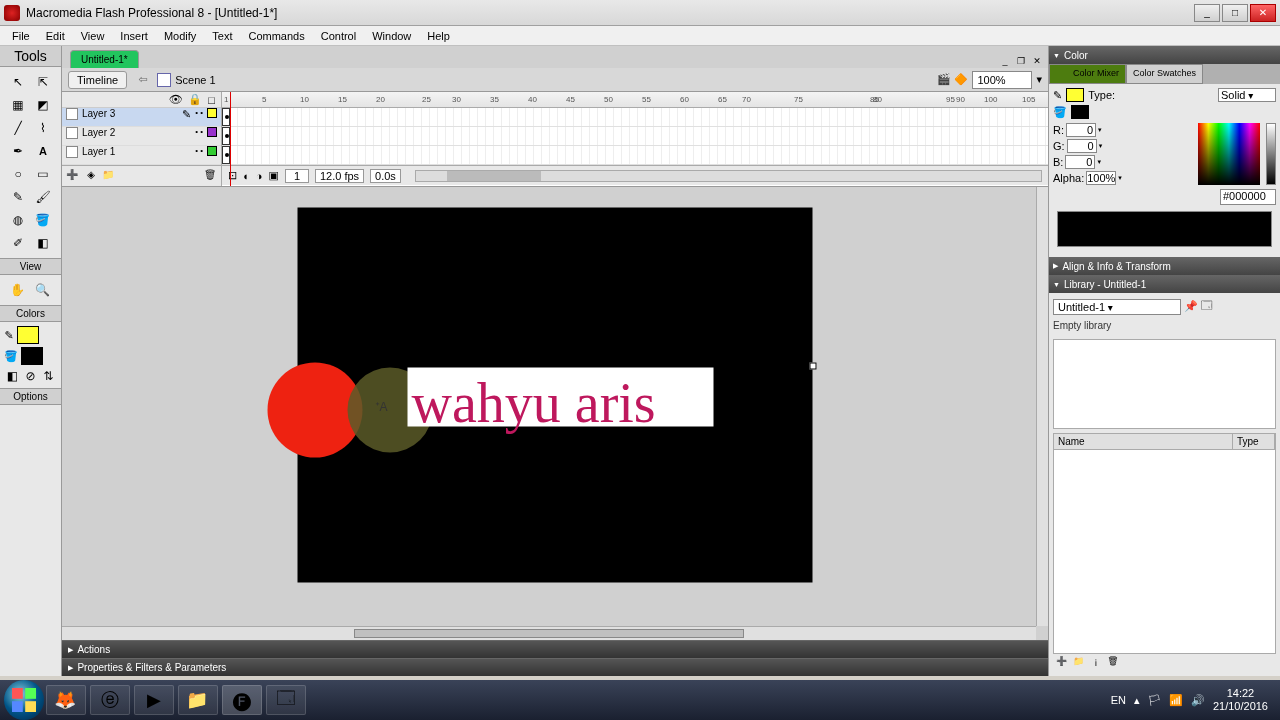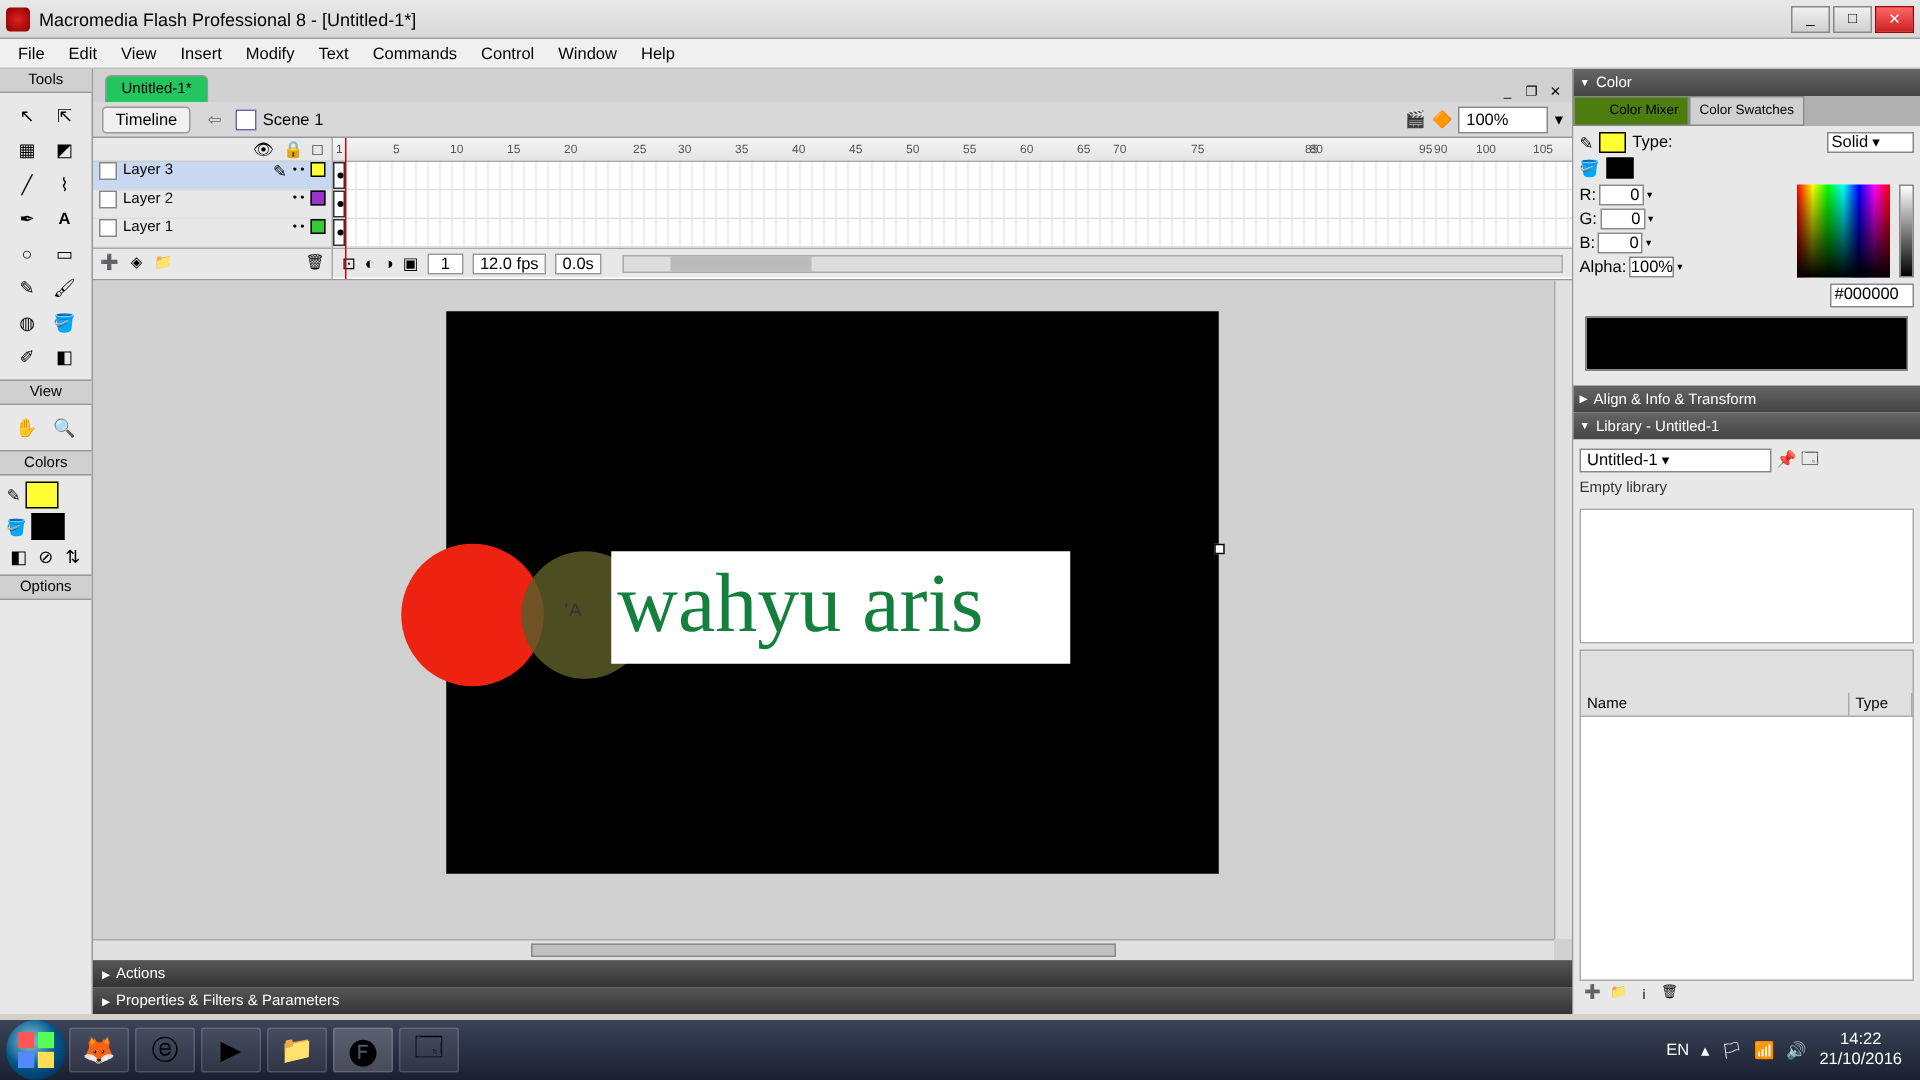--- a/index.html
+++ b/index.html
@@ -11,21 +11,21 @@
 .titlebar .win-btns { display: flex; gap: 2px; }
 .titlebar .win-btn { width: 26px; height: 18px; background: linear-gradient(#f0f0f0,#d0d0d0); border: 1px solid #888; display: flex; align-items: center; justify-content: center; font-size: 10px; }
 .titlebar .win-btn.close { background: linear-gradient(#f66,#c22); color: #fff; border-color: #a00; }
 
 .menubar { height: 20px; background: #f0f0f0; display: flex; align-items: center; padding: 0 4px; border-bottom: 1px solid #c0c0c0; }
 .menubar span { padding: 2px 8px; cursor: default; }
 
 .main { display: flex; height: 630px; }
 
 .tools-panel { width: 62px; background: #e8e8e8; border-right: 1px solid #999; display: flex; flex-direction: column; align-items: center; }
-.tools-header { font-size: 10px; padding: 2px; width: 100%; text-align: center; background: #d0d0d0; border-bottom: 1px solid #999; }
+.tools-header { font-size: 14px; padding: 2px; width: 100%; text-align: center; background: #d0d0d0; border-bottom: 1px solid #999; }
 .tools-grid { display: grid; grid-template-columns: 24px 24px; gap: 1px; padding: 4px; }
 .tool-btn { width: 24px; height: 22px; background: #e8e8e8; border: 1px solid transparent; display: flex; align-items: center; justify-content: center; font-size: 12px; }
 .view-header, .colors-header, .options-header { font-size: 10px; padding: 2px; width: 100%; text-align: center; background: #d0d0d0; border: 1px solid #999; border-left:0; border-right:0; }
 .color-swatch { width: 22px; height: 18px; border: 1px solid #000; display: inline-block; }
 
 .doc-area { flex: 1; background: #e0e0e0; display: flex; flex-direction: column; position: relative; }
 
 .doc-tabs { height: 22px; background: #d0d0d0; display: flex; align-items: flex-end; padding-left: 8px; }
 .doc-tab { padding: 3px 10px; background: #22c55e; border: 1px solid #999; border-bottom: none; border-radius: 4px 4px 0 0; font-size: 10px; }
 .doc-ctrl { margin-left: auto; display: flex; gap: 2px; margin-right: 4px; }
@@ -57,21 +57,21 @@
 .frame-row .kf { position:absolute; left:0; width:8px; height:100%; background:#fff; border:1px solid #333; }
 .frame-row .kf::after { content:''; position:absolute; left:2px; top:6px; width:4px; height:4px; background:#000; border-radius:50%; }
 .playhead { position:absolute; left:8px; top:0; width:1px; height:100%; background:#d00; }
 .timeline-status { height: 20px; border-top: 1px solid #aaa; display: flex; align-items: center; gap: 6px; padding: 0 6px; font-size:10px; background:#e8e8e8; }
 .timeline-status .numbox { background:#fff; border:1px solid #999; padding:0 4px; min-width:24px; text-align:center; }
 
 .stage-wrap { flex: 1; background: #d0d0d0; position: relative; overflow: hidden; }
 .stage { position: absolute; left: 50%; top: 46%; transform: translate(-50%,-50%); width: 515px; height: 375px; background: #000; }
 .red-circle { position:absolute; left:-30px; top:155px; width:95px; height:95px; background:#e21; border-radius:50%; }
 .olive-circle { position:absolute; left:50px; top:160px; width:85px; height:85px; background:#5a5a28; border-radius:50%; opacity:0.85; }
-.text-box { position:absolute; left:110px; top:160px; width:306px; height:75px; background:#fff; font-family: 'Times New Roman', serif; font-size:56px; line-height:70px; padding: 0 4px; color:#15803d; }
+.text-box { position:absolute; left:110px; top:160px; width:306px; height:59px; background:#fff; font-family: 'Times New Roman', serif; font-size:56px; line-height:70px; padding: 0 4px; color:#be185d; }
 .text-handle { position:absolute; right:-4px; top:155px; width:7px; height:7px; background:#fff; border:1px solid #000; }
 .text-cursor-indicator { position:absolute; left:78px; top:190px; font-size:12px; color:#333; }
 
 .hs-scroll { position:absolute; bottom:0; left:0; right:12px; height:14px; background:#e0e0e0; border-top:1px solid #aaa; display:flex; }
 .hs-scroll .thumb { width:40%; margin:2px auto; background:#c0c0c0; border:1px solid #888; }
 .vs-scroll { position:absolute; right:0; top:0; bottom:14px; width:12px; background:#e0e0e0; border-left:1px solid #aaa; }
 
 .bottom-panels { background: #333; }
 .panel-bar { height: 18px; background: linear-gradient(#555,#333); color: #fff; font-size: 10px; display:flex; align-items:center; padding:0 6px; gap:4px; border-top:1px solid #666; }
 .panel-bar::before { content:'▶'; font-size:7px; }
@@ -95,21 +95,21 @@
 .spectrum::after { content:''; position:absolute; inset:0; background:linear-gradient(to bottom, rgba(255,255,255,0), rgba(0,0,0,1)); }
 .lum-bar { width:10px; height:62px; background: linear-gradient(#fff,#000); border:1px solid #888; }
 .hex-box { width:56px; height:16px; background:#fff; border:1px solid #888; padding:0 2px; margin-left:auto; }
 .color-preview { height:36px; margin:6px 4px; background:#000; border:1px solid #888; }
 
 .lib-body { padding:4px; background:#e8e8e8; flex:1; display:flex; flex-direction:column; }
 .lib-select { background:#fff; border:1px solid #888; padding:1px 4px; font-size:10px; width:128px; }
 .lib-empty { font-size:10px; padding:4px 0; color:#333; }
 .lib-preview { flex:0 0 90px; background:#fff; border:1px solid #aaa; margin:4px 0; }
 .lib-headers { display:flex; border:1px solid #aaa; background:#e0e0e0; }
-.lib-headers span { padding:2px 4px; font-size:10px; border-right:1px solid #aaa;margin-top:28px; }
+.lib-headers span { padding:2px 4px; font-size:10px; border-right:1px solid #aaa; }
 .lib-list { flex:1; background:#fff; border:1px solid #aaa; border-top:0; }
 .lib-footer { height:18px; display:flex; gap:3px; padding:2px; align-items:center; }
 .lib-footer span { width:14px; height:14px; display:inline-block; text-align:center; font-size:9px; }
 
 .taskbar { position:absolute; bottom:0; left:0; right:0; height:40px; background: linear-gradient(#3a4358, #1a2030); display:flex; align-items:center; padding:0 4px; }
 .start-orb { width:40px; height:40px; border-radius:50%; background: radial-gradient(circle at 40% 35%, #8cd, #058, #024); display:flex; align-items:center; justify-content:center; }
 .tb-icon { width:40px; height:30px; margin:0 2px; background: rgba(255,255,255,0.08); border:1px solid rgba(255,255,255,0.15); border-radius:2px; display:flex; align-items:center; justify-content:center; font-size:18px; }
 .tb-right { margin-left:auto; display:flex; align-items:center; gap:8px; color:#fff; font-size:10px; padding-right:8px; }
 .clock { text-align:center; line-height:13px; }
 </style>

